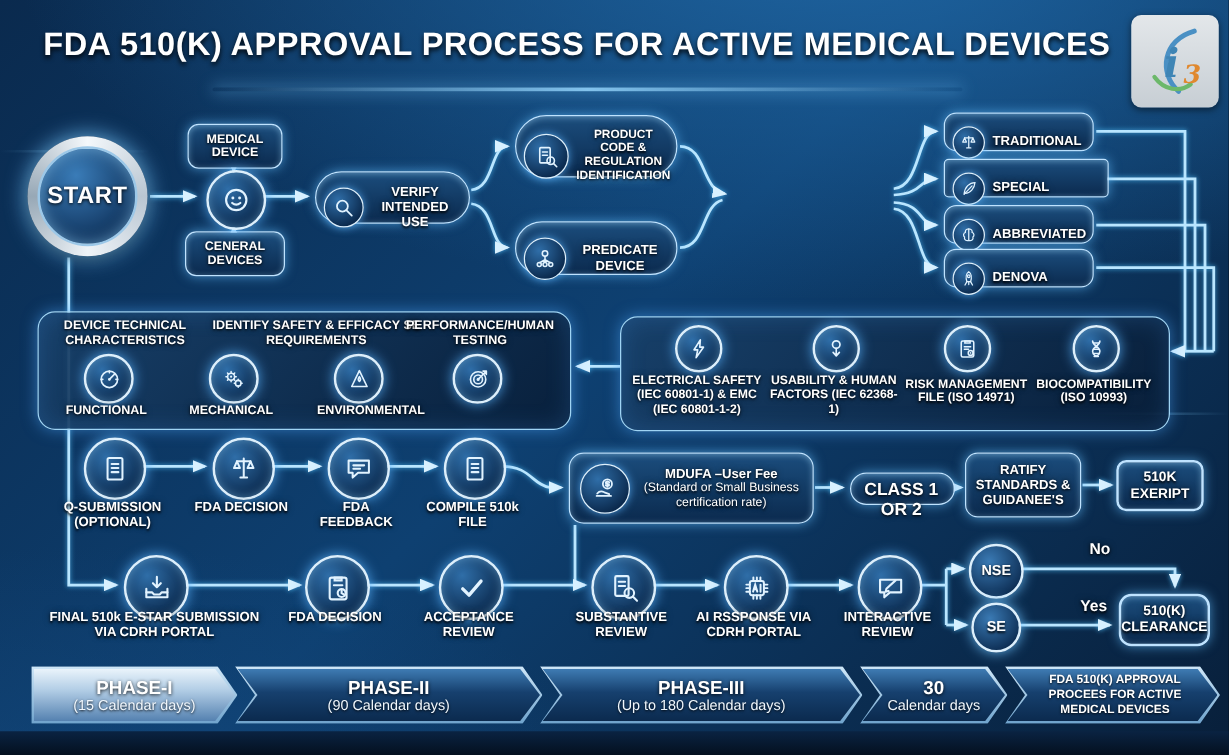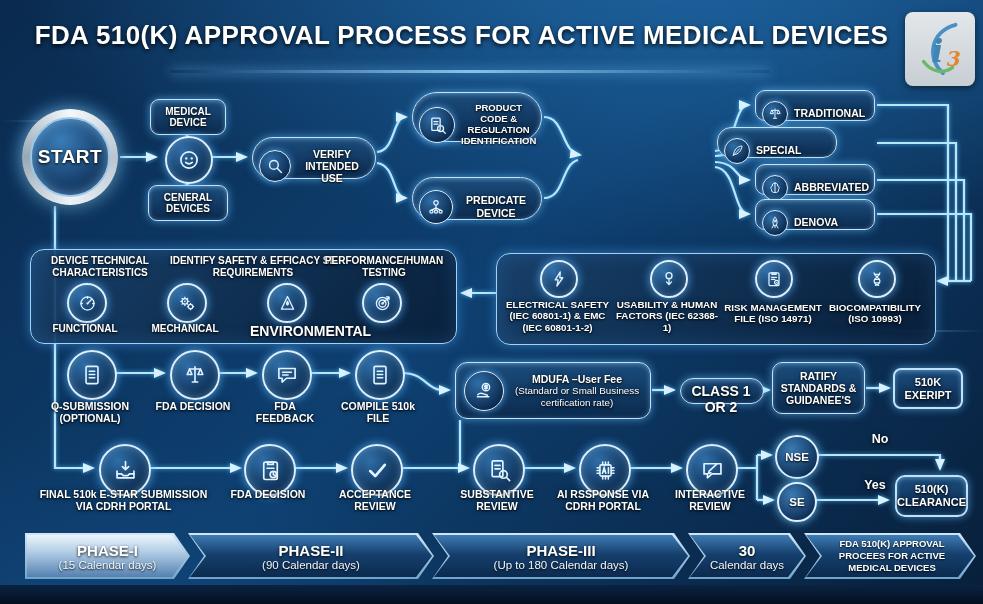--- a/index.html
+++ b/index.html
@@ -362,21 +362,21 @@
 
 
   <div class="box pill" style="left:755px;top:90px;width:120px;height:31px;border-radius:10px;">
     <span class="pilldot" style="width:24px;height:24px;">
         <svg width="16" height="16">
           <use href="#sy-scales"></use>
         </svg>
       </span>
     <span class="lbl" style="font-size:10.5px;flex:1;text-align:left;">TRADITIONAL</span>
   </div>
-  <div class="box pill" style="left:717px;top:127px;width:120px;height:31px;border-radius:14px;">
+  <div class="box pill" style="left:755px;top:127px;width:132px;height:31px;border-radius:4px;">
     <span class="pilldot" style="width:24px;height:24px;">
         <svg width="16" height="16">
           <use href="#sy-feather"></use>
         </svg>
       </span>
     <span class="lbl" style="font-size:10.5px;flex:1;text-align:left;">SPECIAL</span>
   </div>
   <div class="box pill" style="left:755px;top:164px;width:120px;height:31px;border-radius:10px;">
     <span class="pilldot" style="width:24px;height:24px;">
         <svg width="16" height="16">
@@ -415,21 +415,21 @@
       </svg>
     </div>
   <div class="icirc" style="left:362px;top:283px;width:36px;height:36px;">
       <svg width="21" height="21">
         <use href="#sy-target"></use>
       </svg>
     </div>
 
   <div class="abs lbl" style="left:40px;top:323px;width:90px;font-size:10px;">FUNCTIONAL</div>
   <div class="abs lbl" style="left:140px;top:323px;width:90px;font-size:10px;">MECHANICAL</div>
-  <div class="abs lbl" style="left:250px;top:323px;width:105px;font-size:14px;">ENVIRONMENTAL</div>
+  <div class="abs lbl" style="left:235px;top:323px;width:105px;font-size:10px;text-align:right;">ENVIRONMENTAL</div>
 
   <div class="panel" style="left:496px;top:253px;width:438px;height:90px;"></div>
   <div class="icirc" style="left:540px;top:260px;width:34px;height:34px;">
       <svg width="20" height="20">
         <use href="#sy-bolt"></use>
       </svg>
     </div>
   <div class="icirc" style="left:650px;top:260px;width:34px;height:34px;">
       <svg width="20" height="20">
         <use href="#sy-touch"></use>

